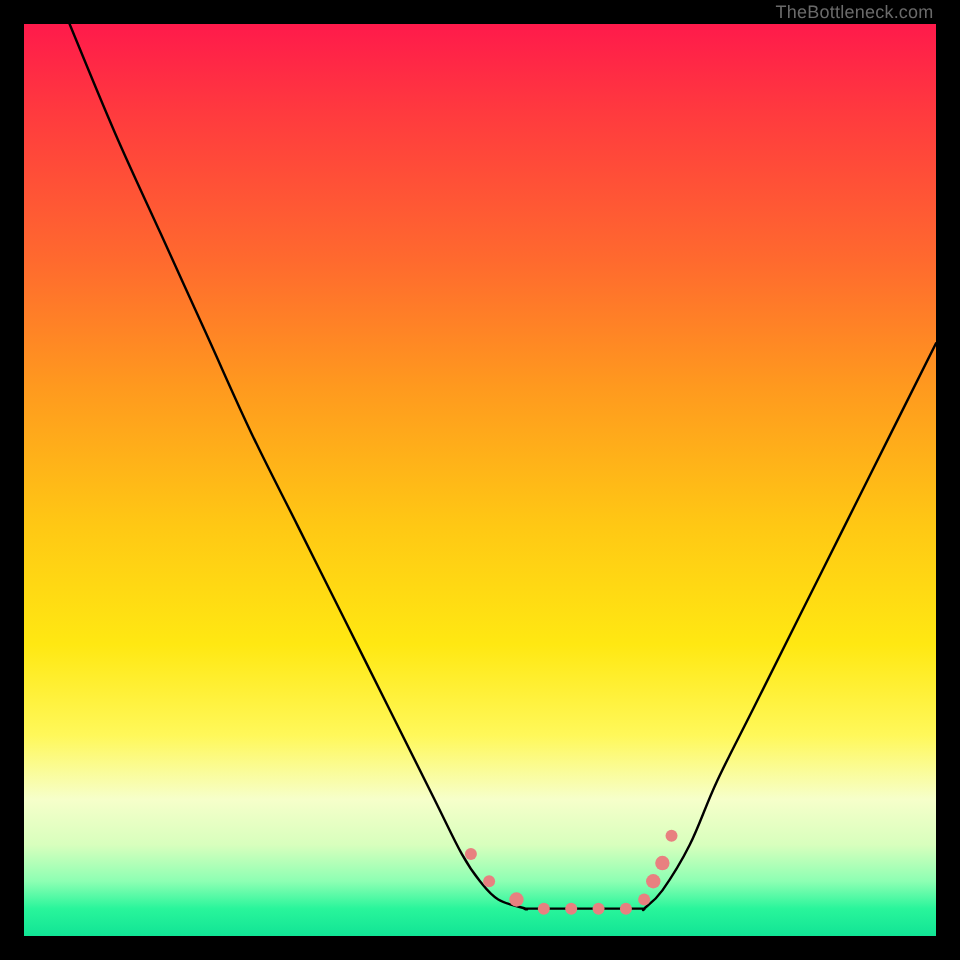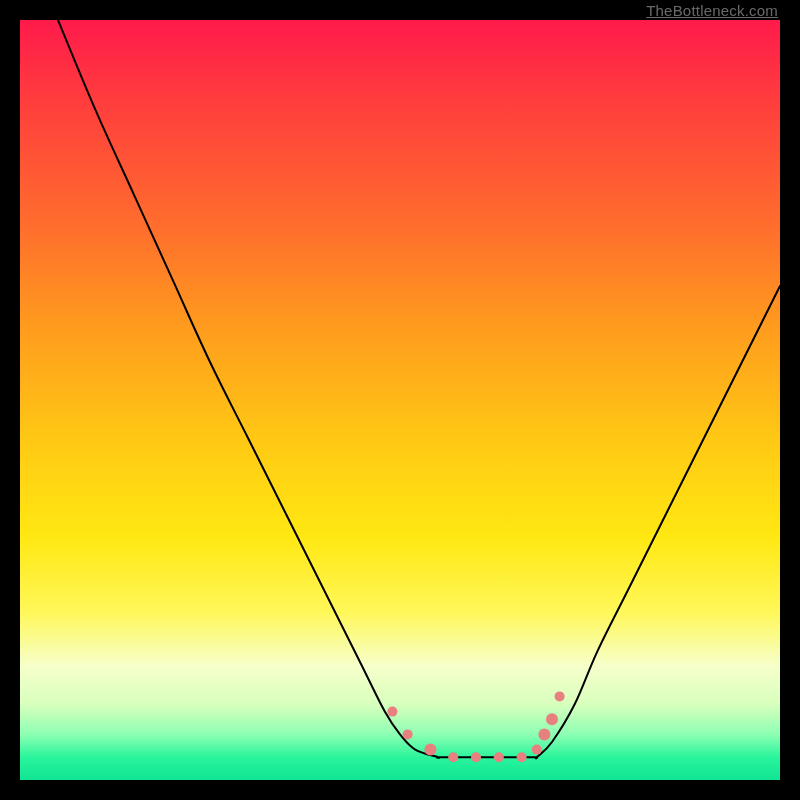--- a/index.html
+++ b/index.html
@@ -39,21 +39,20 @@
       #11e495 100%
     );
   }
   .watermark {
     position: absolute;
     right: 22px;
     top: 2px;
     font: 500 15px Arial, Helvetica, sans-serif;
     color: #6a6a6a;
     letter-spacing: 0.2px;
-    text-decoration: underline;
   }
   svg.curves {
     position: absolute;
     left: 0;
     top: 0;
     width: 760px;
     height: 760px;
   }
 </style>
 </head>

